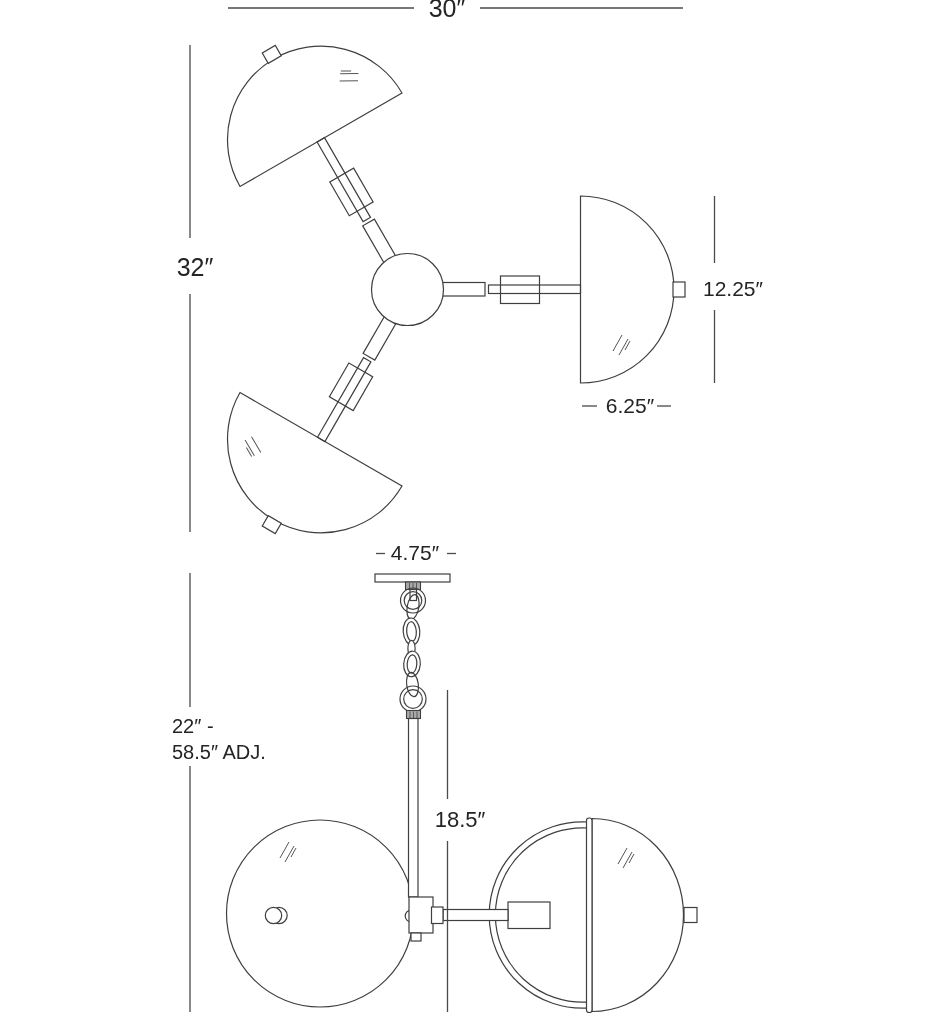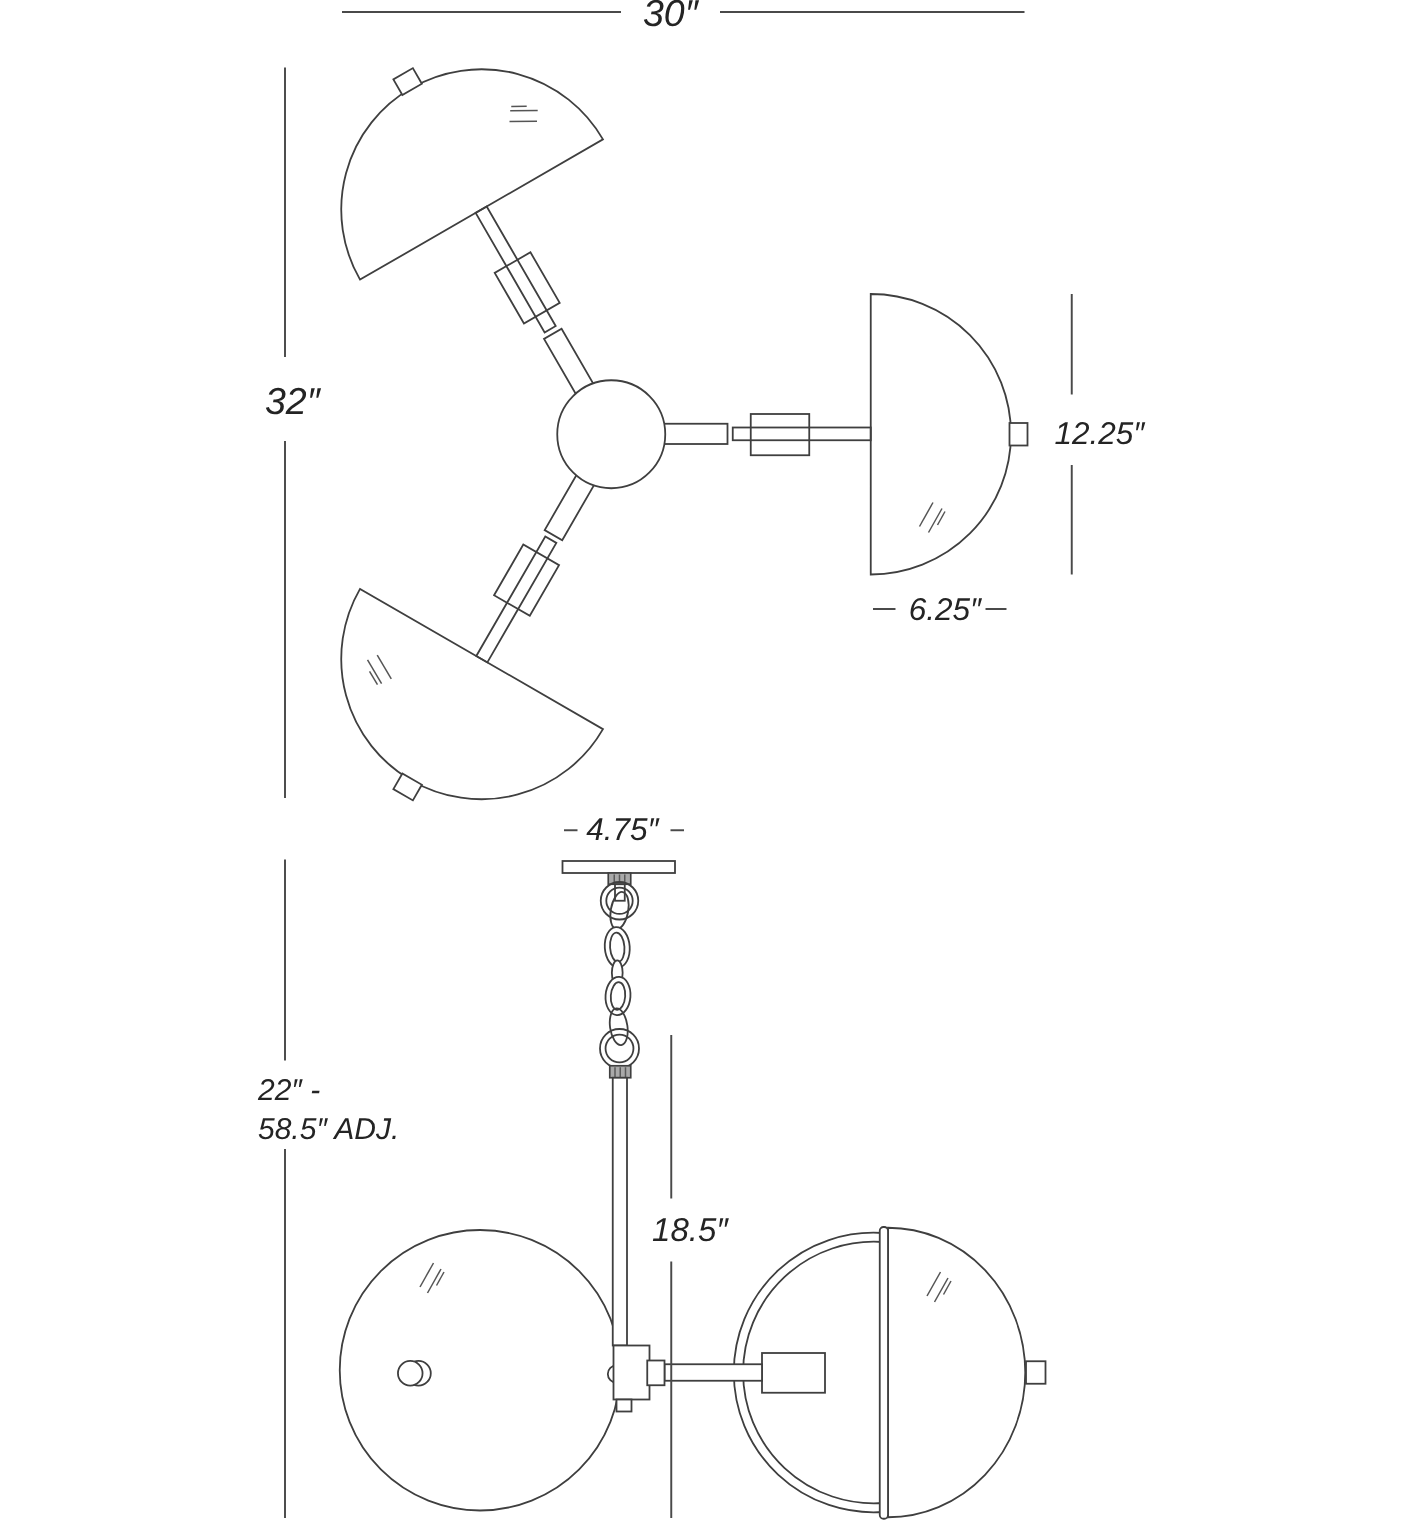--- a/index.html
+++ b/index.html
@@ -4,21 +4,21 @@
 <style>
   html, body { margin: 0; padding: 0; }
   body {
     width: 934px; height: 1015px;
     background: #ffffff;
     font-family: "Liberation Sans", sans-serif;
     --line: #3f3f3f;
     --dim: #4a4a4a;
     --text: #242424;
   }
-  figure { margin: 0; width: 934px; height: 1015px; font-style: italic; }
+  figure { margin: 0; width: 934px; height: 1015px; }
   svg { display: block; }
   .shape{ stroke: var(--line); stroke-width: 1.2; fill: #ffffff; }
   .open { stroke: var(--line); stroke-width: 1.2; fill: none; }
   .dim  { stroke: var(--dim);  stroke-width: 1.3; fill: none; stroke-linecap: butt; }
   .knurl{ stroke: var(--line); stroke-width: 1.1; fill: #a9a9a9; }
   .kline{ stroke: #5a5a5a; stroke-width: 1; }
   .hatch{ stroke: #555555; stroke-width: 1; }
 
   .lbl      { fill: var(--text); font-size: 21px; }
   .lbl-big  { fill: var(--text); font-size: 25px; }

